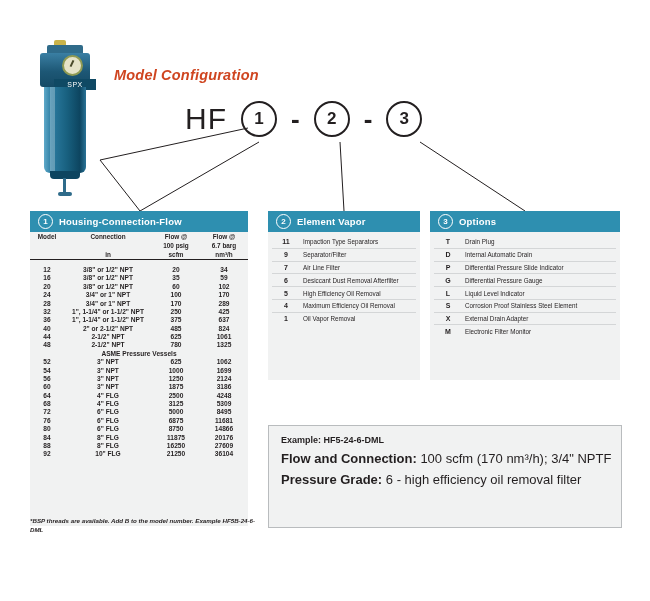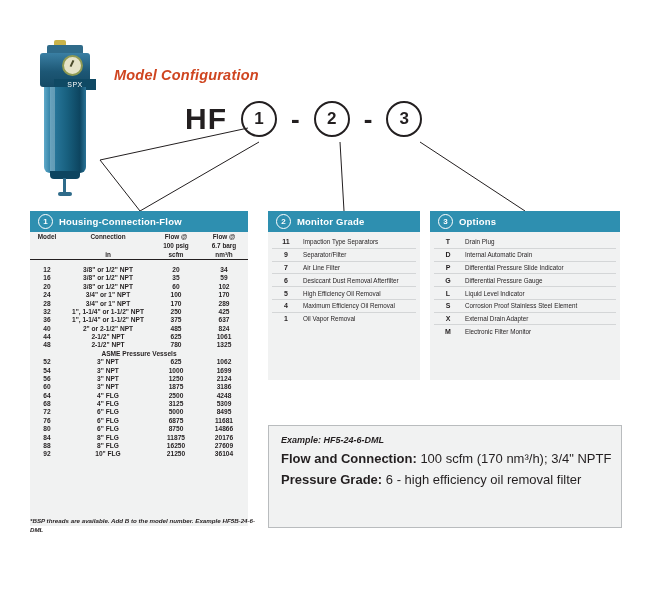--- a/index.html
+++ b/index.html
@@ -28,21 +28,21 @@
   .prod-drain-t{position:absolute;left:28px;top:147px;width:14px;height:4px;background:#2f6b8a;border-radius:2px;}
 
   
   .model-config{
     position:absolute;left:114px;top:67px;
     font-size:14.5px;font-weight:bold;color:#cf4520;font-style:italic;letter-spacing:.2px;
   }
 
   
   .code-line{position:absolute;left:185px;top:96px;height:46px;display:flex;align-items:center;}
-  .code-hf{font-size:30px;font-weight:bold;letter-spacing:1px;color:#231f20;}
+  .code-hf{font-size:30px;font-weight:normal;letter-spacing:1px;color:#231f20;}
   .circ{
     width:32px;height:32px;border-radius:50%;border:2px solid #231f20;
     display:inline-flex;align-items:center;justify-content:center;
     font-size:17px;font-weight:bold;margin:0 0 0 14px;
   }
   .dash{font-size:26px;font-weight:bold;margin:0 0 0 14px;color:#231f20;}
 
   
   svg.lines{position:absolute;left:0;top:0;width:650px;height:601px;}
 
@@ -88,21 +88,21 @@
   table.t2 td.desc{font-size:6.3px;}
   table.t2 tr td{border-bottom:1px solid #d4d6d7;}
   table.t2 tr:last-child td{border-bottom:none;}
   .t2wrap{padding:4px 4px 0 4px;}
 
   
   #example{
     position:absolute;left:268px;top:425px;width:352px;height:101px;
     background:#f1f2f2;border:1.5px solid #b9bcbe;
   }
-  .ex-title{font-size:9px;font-weight:bold;font-style:italic;margin:9px 0 0 12px;color:#231f20;}
+  .ex-title{font-size:9px;font-weight:bold;margin:9px 0 0 12px;color:#231f20;}
   .ex-line{font-size:13px;margin:6px 0 0 12px;color:#231f20;}
   .ex-line b{font-weight:bold;}
 </style>
 </head>
 <body>
 
 <div class="stage">
 
   <svg class="lines">
     <line x1="100" y1="160" x2="248" y2="128" stroke="#231f20" stroke-width="1"></line>
@@ -305,21 +305,21 @@
     </tbody>
       </table>
   </div>
 
   <div class="footnote">*BSP threads are available. Add B to the model number.
 Example HF5B-24-6-DML</div>
 
   <div class="panel" id="panel2">
     <div class="panel-head">
       <span class="hcirc">2</span>
-      <span>Monitor Grade</span>
+      <span>Element Vapor</span>
     </div>
     <div class="t2wrap">
       <table class="t2">
         <tbody>
             <tr>
               <td class="code">11</td>
               <td class="desc">Impaction Type Separators</td>
             </tr>
         <tr>
               <td class="code">9</td>

